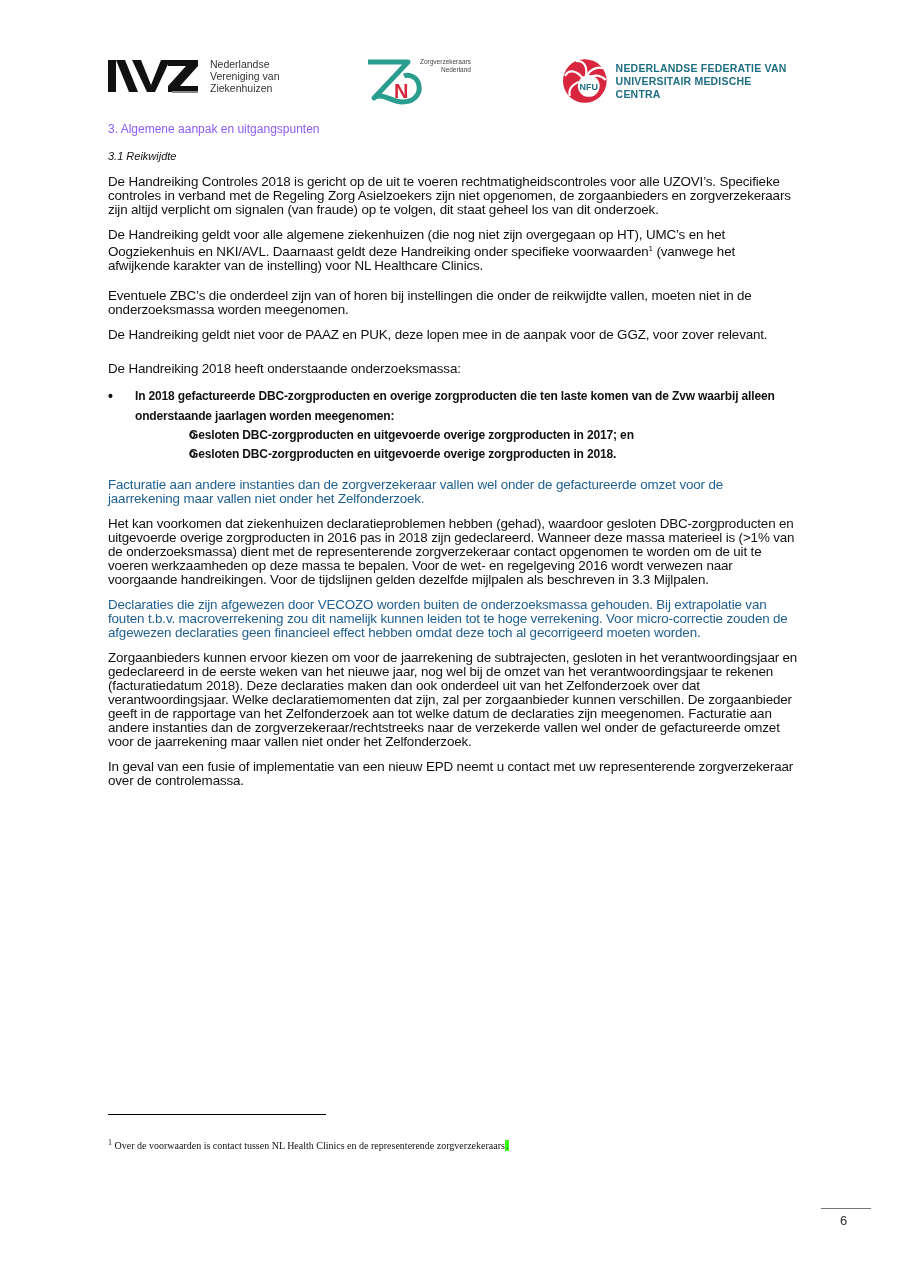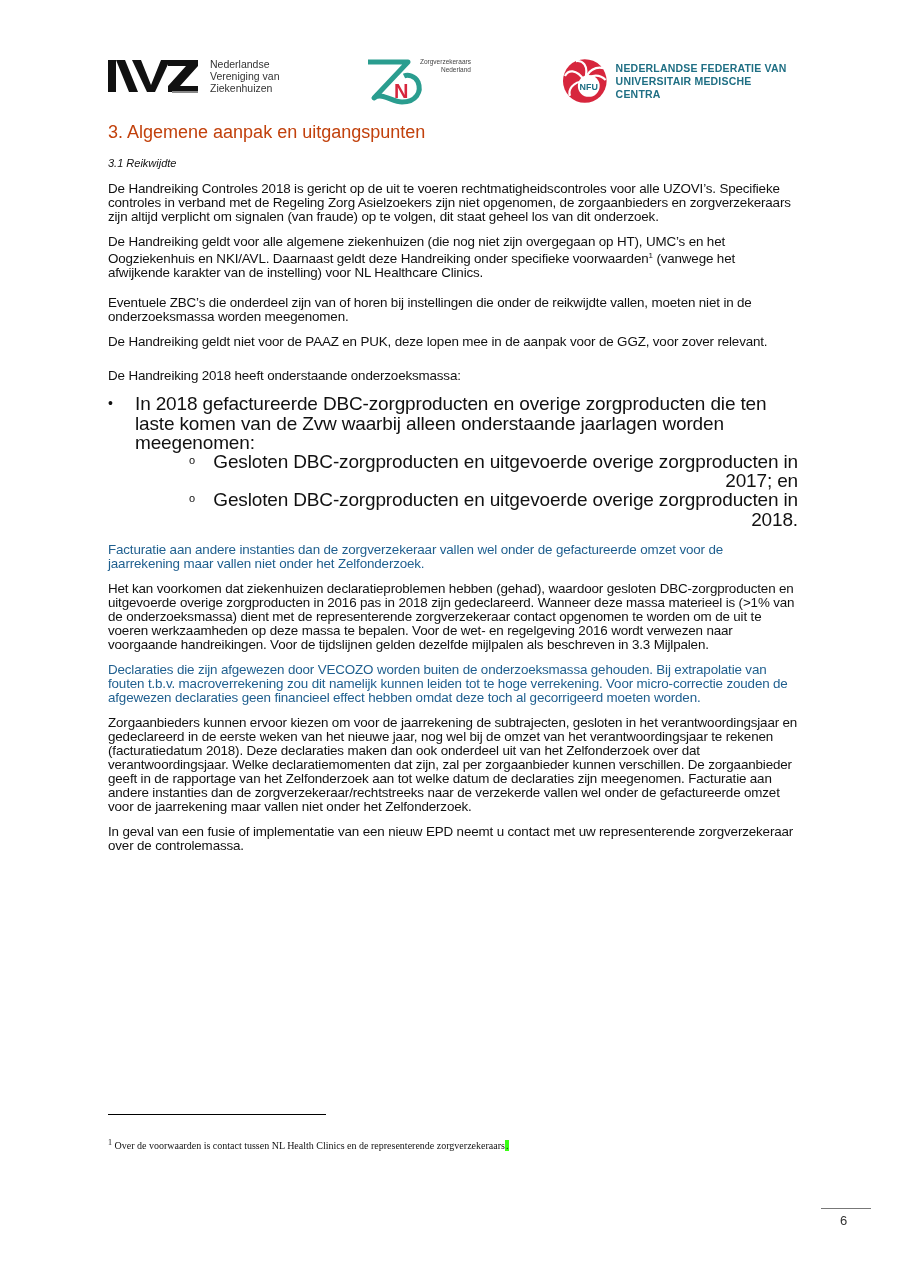--- a/index.html
+++ b/index.html
@@ -11,30 +11,30 @@
   .logos { position: absolute; top: 56px; left: 108px; width: 690px; height: 50px; }
   .logo-nvz { position: absolute; left: 0; top: 2px; display: flex; align-items: center; }
   .nvz-mark { width: 92px; height: 36px; }
   .nvz-text { margin-left: 10px; font-size: 10.5px; line-height: 12px; color: #333; }
   .logo-zn { position: absolute; left: 256px; top: 0; width: 130px; height: 52px; }
   .zn-text { position: absolute; left: 56px; top: 2px; font-size: 6.5px; line-height: 8px; color: #444; text-align: right; }
   .logo-nfu { position: absolute; left: 454px; top: 2px; display: flex; align-items: center; }
   .nfu-text { margin-left: 8px; font-size: 10.5px; line-height: 13px; color: #1f6f84; font-weight: bold; letter-spacing: 0.2px; }
 
   .content { position: absolute; left: 108px; top: 116px; width: 690px; }
-  h1 { font-size: 18px; font-weight: normal; color: #c2410c; margin: 6px 0 14px 0; }
+  h1 { font-size: 12px; font-weight: normal; color: #8b5cf6; margin: 6px 0 14px 0; }
   h2 { font-size: 11px; font-style: italic; font-weight: normal; margin: 0 0 13px 0; color: #111; }
   p { font-size: 13.4px; line-height: 14px; margin: 0 0 11px 0; letter-spacing: -0.15px; }
   p.blue { color: #1f5f8f; }
   .gap { height: 9px; }
-  ul.bul { list-style: none; margin: 0 0 14px 0; padding: 0; font-size: 19px; line-height: 19.2px; letter-spacing: -0.15px; }
+  ul.bul { list-style: none; margin: 0 0 14px 0; padding: 0; font-size: 12px; line-height: 19.2px; letter-spacing: -0.15px; font-weight: bold; }
   ul.bul > li { position: relative; padding-left: 27px; }
   ul.bul > li::before { content: "\2022"; position: absolute; left: 0; top: 0; font-size: 14px; }
   ul.sub { list-style: none; margin: 0; padding: 0; }
-  ul.sub > li { position: relative; padding-left: 54px; text-align: right; }
+  ul.sub > li { position: relative; padding-left: 54px; }
   ul.sub > li::before { content: "o"; position: absolute; left: 27px; top: -1px; font-size: 11px; }
   sup { font-size: 8px; }
 
   .fn-rule { position: absolute; left: 108px; top: 1114px; width: 218px; height: 1px; background: #000; }
   .footnote { position: absolute; left: 108px; top: 1138px; font-size: 10px; color: #111; font-family: Liberation Serif, serif; }
   .hl { background: #39ff14; padding: 0 1px; }
   .pg-rule { position: absolute; left: 821px; top: 1208px; width: 50px; height: 1px; background: #777; }
   .pg-num { position: absolute; left: 840px; top: 1213px; font-size: 13px; color: #333; }
 </style>
 </head>

